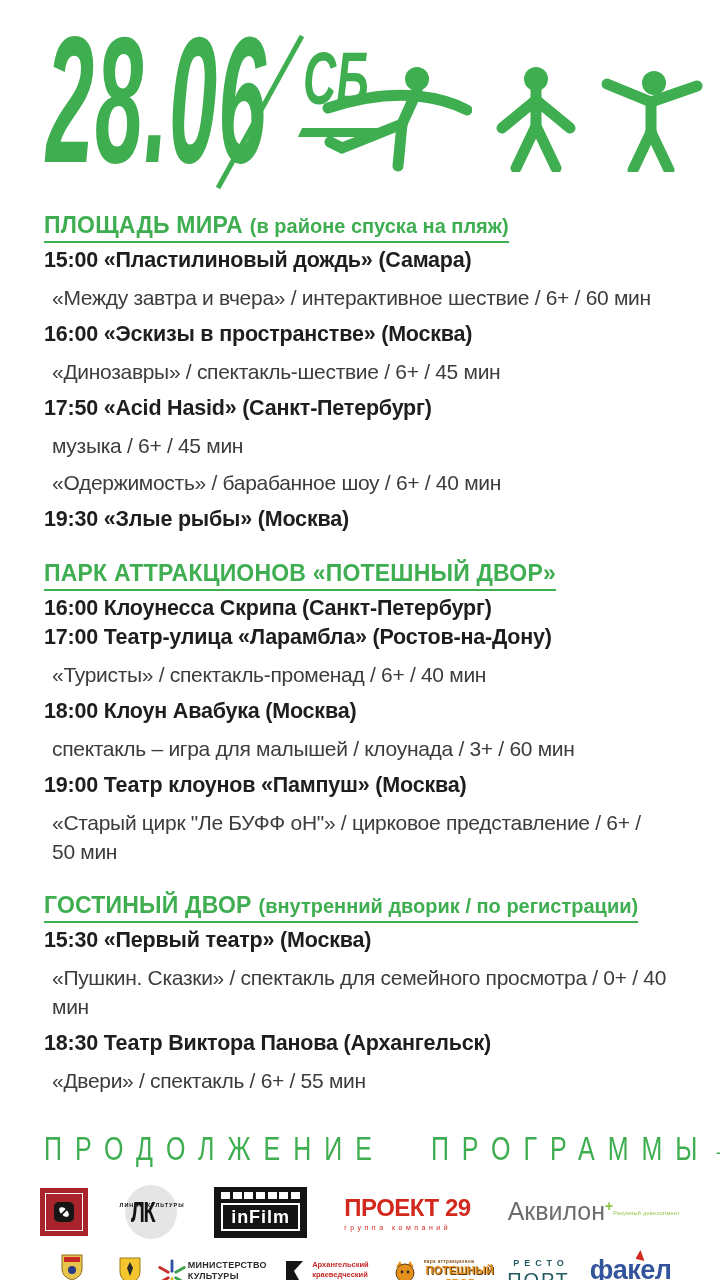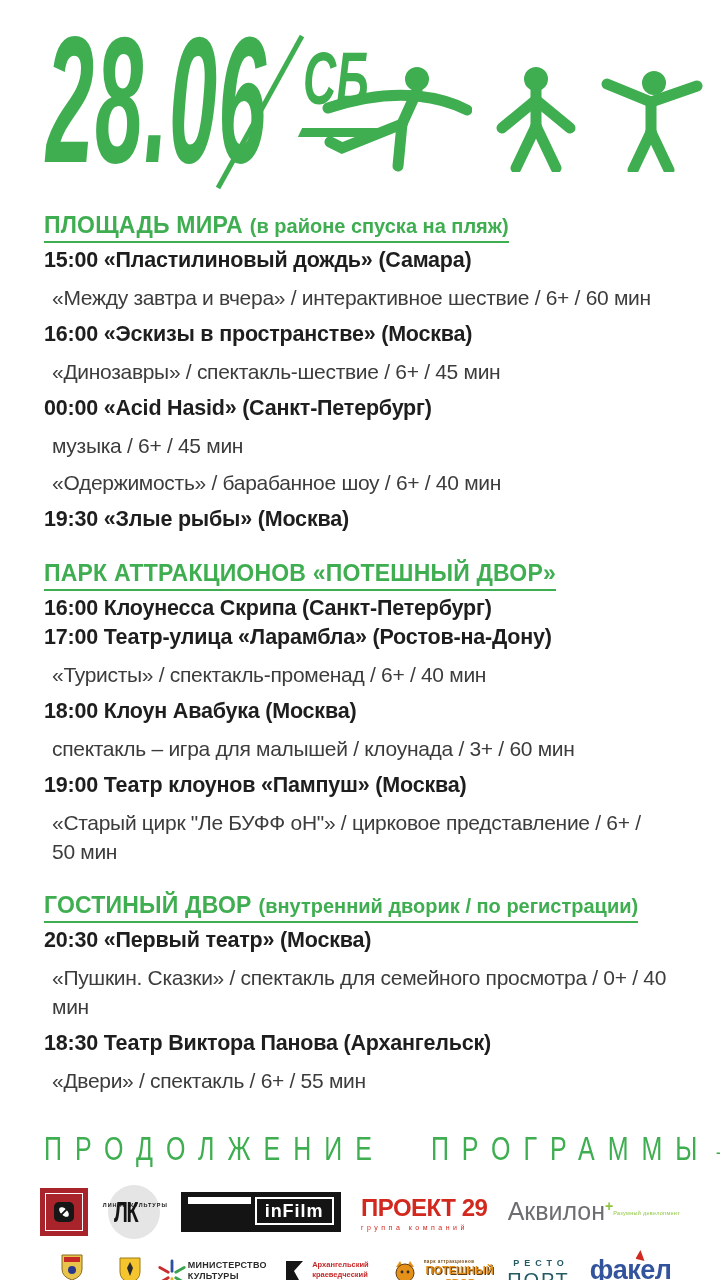--- a/index.html
+++ b/index.html
@@ -72,21 +72,21 @@
   .lk-letters{font-weight:700;font-size:30px;color:#141414;transform:scaleX(.66);letter-spacing:-2px}
   .lk-cap{position:absolute;top:17px;left:-16px;right:-18px;font-size:5.5px;font-weight:700;color:#141414;text-align:center;white-space:nowrap;letter-spacing:1px}
 
   
   .uralsib{gap:6px}
   .ur-text{display:flex;flex-direction:column}
   .ur-name{font-size:18px;font-weight:700;color:#2B3A8C;letter-spacing:1px}
   .ur-cap{font-size:4.8px;color:#2B3A8C;margin-top:2px;letter-spacing:.2px}
 
   
-  .infilm{background:#141414;padding:5px 7px 7px;flex-direction:row;gap:4px;align-items:stretch}
+  .infilm{background:#141414;padding:5px 7px 7px;flex-direction:column;gap:4px;align-items:stretch}
   .if-holes{display:flex;justify-content:space-between}
   .if-holes span{width:9px;height:7px;background:#fff}
   .if-box{border:2px solid #fff;color:#fff;font-weight:700;font-size:18px;padding:0 8px;line-height:24px;letter-spacing:1px;text-align:center}
 
   
   .p29{flex-direction:column;align-items:flex-start}
   .p29-name{font-size:24px;font-weight:800;color:#D2281E;letter-spacing:-.5px}
   .p29-cap{font-size:7px;color:#D2281E;letter-spacing:3.5px;margin-top:2px}
 
   
@@ -184,21 +184,21 @@
 <div class="content">
 
   <div class="sec">
     <h2 class="sec-h">
       <span class="sec-title">ПЛОЩАДЬ МИРА</span><span class="sec-sub">(в районе спуска на пляж)</span>
     </h2>
     <p class="ev-t">15:00 «Пластилиновый дождь» (Самара)</p>
     <p class="ev-d">«Между завтра и вчера» / интерактивное шествие / 6+ / 60 мин</p>
     <p class="ev-t">16:00 «Эскизы в пространстве» (Москва)</p>
     <p class="ev-d">«Динозавры» / спектакль-шествие / 6+ / 45 мин</p>
-    <p class="ev-t">00:00 «Acid Hasid» (Санкт-Петербург)</p>
+    <p class="ev-t">17:50 «Acid Hasid» (Санкт-Петербург)</p>
     <p class="ev-d">музыка / 6+ / 45 мин</p>
     <p class="ev-d">«Одержимость» / барабанное шоу / 6+ / 40 мин</p>
     <p class="ev-t">19:30 «Злые рыбы» (Москва)</p>
   </div>
 
   <div class="sec">
     <h2 class="sec-h">
       <span class="sec-title">ПАРК АТТРАКЦИОНОВ «ПОТЕШНЫЙ ДВОР»</span><span class="sec-sub"></span>
     </h2>
     <p class="ev-t">16:00 Клоунесса Скрипа (Санкт-Петербург)</p>
@@ -207,21 +207,21 @@
     <p class="ev-t">18:00 Клоун Авабука (Москва)</p>
     <p class="ev-d">спектакль – игра для малышей / клоунада / 3+ / 60 мин</p>
     <p class="ev-t">19:00 Театр клоунов «Пампуш» (Москва)</p>
     <p class="ev-d">«Старый цирк "Ле БУФФ оН"» / цирковое представление / 6+ / 50 мин</p>
   </div>
 
   <div class="sec">
     <h2 class="sec-h">
       <span class="sec-title">ГОСТИНЫЙ ДВОР</span><span class="sec-sub">(внутренний дворик / по регистрации)</span>
     </h2>
-    <p class="ev-t">20:30 «Первый театр» (Москва)</p>
+    <p class="ev-t">15:30 «Первый театр» (Москва)</p>
     <p class="ev-d">«Пушкин. Сказки» / спектакль для семейного просмотра / 0+ / 40 мин</p>
     <p class="ev-t">18:30 Театр Виктора Панова (Архангельск)</p>
     <p class="ev-d">«Двери» / спектакль / 6+ / 55 мин</p>
   </div>
 
 </div>
 
 <div class="cont">
   <span class="cont-label">ПРОДОЛЖЕНИЕ ПРОГРАММЫ</span>
   <span class="cont-arrow">→</span>

